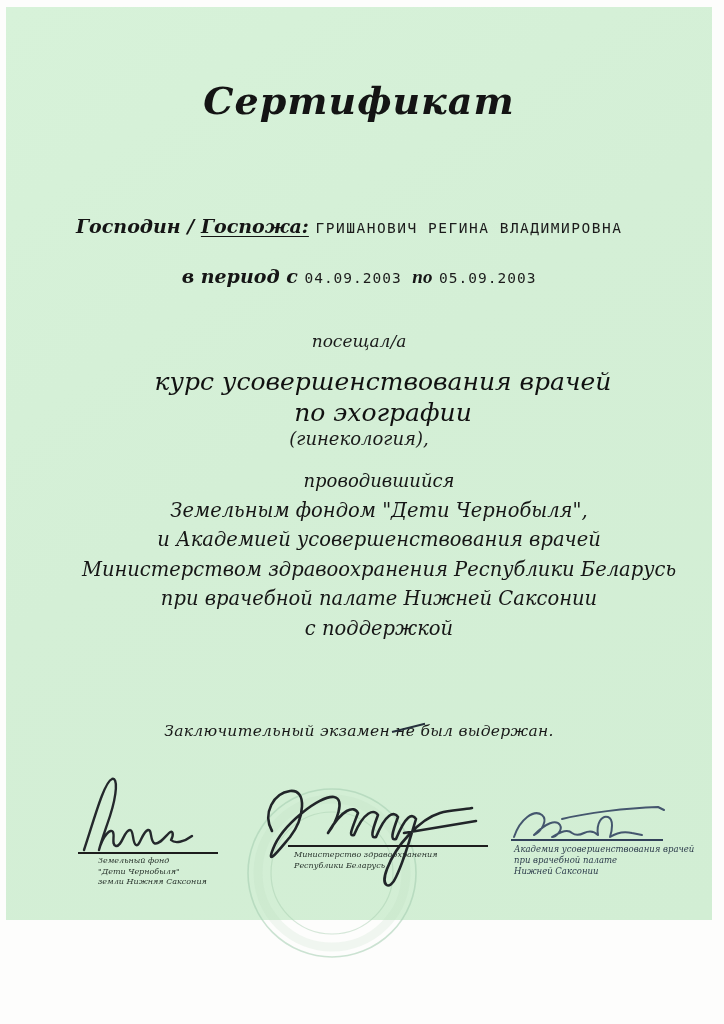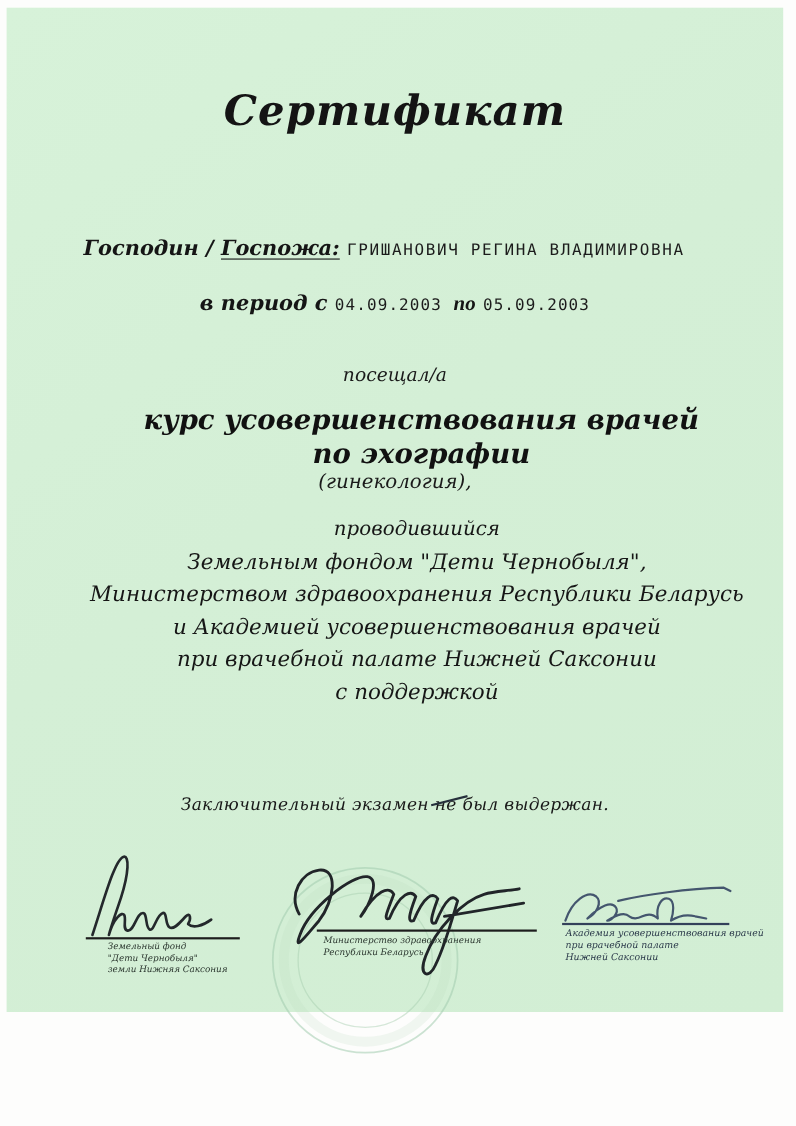--- a/index.html
+++ b/index.html
@@ -10,21 +10,21 @@
   .abs{position:absolute;}
   .ctr{left:0;right:0;text-align:center;}
   .title{font-size:38px;font-weight:bold;font-style:italic;color:#141414;letter-spacing:1px;}
   .salut{font-size:19px;font-weight:bold;font-style:italic;color:#151515;white-space:nowrap;}
   .salut .ul{text-decoration:underline;text-underline-offset:3px;}
   .typed{font-family:"DejaVu Sans Mono","Liberation Mono",monospace;font-style:normal;font-weight:normal;
          font-size:14.5px;letter-spacing:1.5px;color:#1c1c1c;}
   .period{font-size:19px;font-weight:bold;font-style:italic;color:#151515;}
   .period .typed{font-size:14.5px;letter-spacing:1px;}
   .attend{font-size:17px;font-style:italic;color:#1a1a1a;}
-  .course{font-size:25px;font-weight:bold;font-style:italic;color:#111;line-height:31px;margin-left:48px;}
+  .course{font-size:25px;font-weight:normal;font-style:italic;color:#111;line-height:31px;margin-left:48px;}
   .sub{font-size:18px;font-style:italic;color:#1a1a1a;}
   .conducted{font-size:19.5px;font-style:italic;color:#161616;line-height:29.5px;margin-left:40px;}
   .conducted .intro{font-size:18px;}
   .exam{font-size:15.5px;font-style:italic;color:#181818;letter-spacing:.3px;}
   .struck{position:relative;display:inline-block;}
   .struck::after{content:"";position:absolute;left:-3px;top:52%;width:34px;
                  border-top:2px solid #26303c;transform:rotate(-14deg);transform-origin:left center;}
   .sigline{position:absolute;background:#1d1d1d;height:1.5px;}
   .caption{position:absolute;font-size:8px;font-style:italic;color:#28332c;line-height:10.5px;white-space:nowrap;}
   .caption.r{font-size:8.5px;line-height:11px;color:#2b3a4a;}
@@ -55,22 +55,22 @@
     <div class="abs ctr course" style="top:359px;">
       <div>курс усовершенствования врачей</div>
       <div>по эхографии</div>
     </div>
 
     <div class="abs ctr sub" style="top:421px;">(гинекология),</div>
 
     <div class="abs ctr conducted" style="top:459px;">
       <div class="intro">проводившийся</div>
       <div>Земельным фондом "Дети Чернобыля",</div>
+      <div>и Академией усовершенствования врачей</div>
       <div>Министерством здравоохранения Республики Беларусь</div>
-      <div>и Академией усовершенствования врачей</div>
       <div>при врачебной палате Нижней Саксонии</div>
       <div>с поддержкой</div>
     </div>
 
     <div class="abs ctr exam" style="top:715px;">
       <span>Заключительный экзамен </span><span class="struck">не</span><span> был выдержан.</span>
     </div>
 
     <svg class="abs" style="left:236px;top:776px;" width="180" height="180" viewBox="0 0 180 180">
       <circle cx="90" cy="90" r="84" fill="none" stroke="#a3ccae" stroke-width="1.6" opacity="0.55"></circle>

